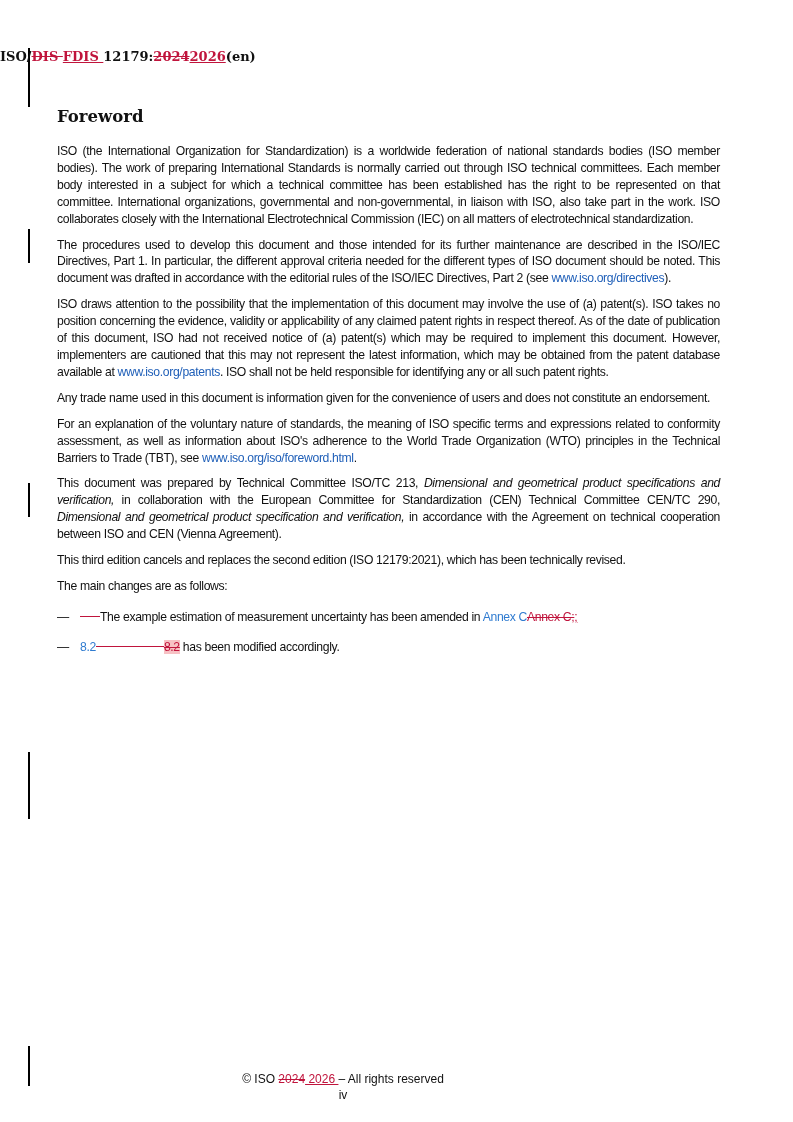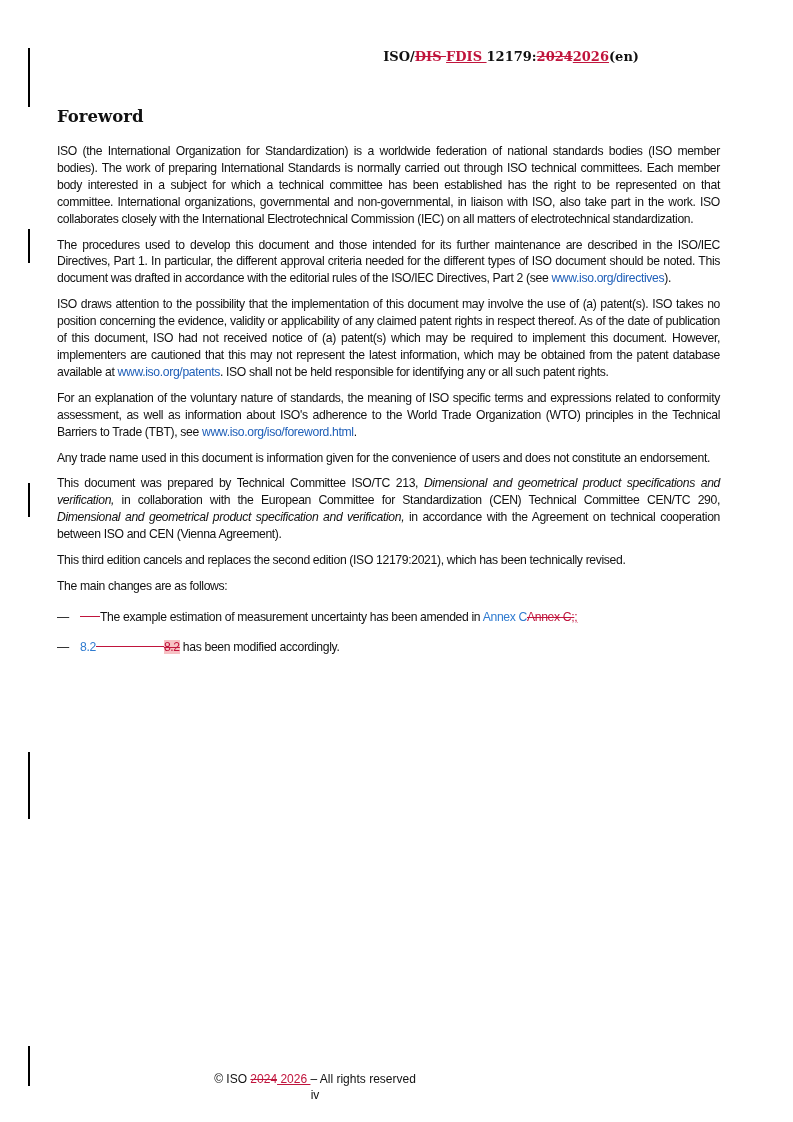--- a/index.html
+++ b/index.html
@@ -1,36 +1,36 @@
 <!DOCTYPE html>
 <html><head>
 <meta charset="utf-8">
 <style>
   html, body { margin:0; padding:0; background:#ffffff; }
   body { width:793px; height:1122px; position:relative; overflow:hidden;
          font-family:"DejaVu Serif", "Liberation Serif", serif; color:#111; }
   .page { position:absolute; left:0; top:0; width:793px; height:1122px; }
   .change-bar { position:absolute; left:28px; width:1.5px; background:#000; }
-  .header { position:absolute; top:49px; left:0; width:639px; text-align:right;
+  .header { position:absolute; top:49px; left:0; width:639px; text-align:left;
             font-size:13px; font-weight:bold; }
   .del { color:#c0143c; text-decoration:line-through; }
   .ins { color:#c0143c; text-decoration:underline; }
   .title { position:absolute; left:57px; top:107px; font-size:16.5px; font-weight:bold;text-align:right; }
   .body { position:absolute; left:57px; top:143px; width:679px;
           font-family:"Liberation Sans Narrow", "Liberation Sans", sans-serif; font-size:12.2px;
           line-height:16.9px; letter-spacing:-0.35px; }
   .body p { margin:0 16px 9px 0; text-align:justify; }
   .link { color:#1f5fb8; }
   .ref { color:#2f7bd0; }
   .list-item { display:flex; margin:0 0 13px 0; }
   .dash { width:23px; flex:none; }
   .strike-line { display:inline-block; border-bottom:1.5px solid #c0143c; transform:translateY(-4px); }
   .hl { background:#f7c1c4; }
   .footer { position:absolute; top:1071px; left:0; width:630px; text-align:center;
-            font-family:"Liberation Sans Narrow", "Liberation Sans", sans-serif; font-size:12px; line-height:16px; }
+            font-family:"Liberation Sans Narrow", "Liberation Sans", sans-serif; font-size:12px; line-height:16px;padding-left:28px; }
   i { font-style:italic; }
 </style>
 </head>
 <body>
 
 <div class="page">
 
   <div class="change-bar" style="top:48px;height:59px;"></div>
   <div class="change-bar" style="top:229px;height:34px;"></div>
   <div class="change-bar" style="top:483px;height:34px;"></div>
@@ -43,23 +43,23 @@
 
   <div class="title">Foreword</div>
 
   <div class="body">
     <p>ISO (the International Organization for Standardization) is a worldwide federation of national standards bodies (ISO member bodies). The work of preparing International Standards is normally carried out through ISO technical committees. Each member body interested in a subject for which a technical committee has been established has the right to be represented on that committee. International organizations, governmental and non-governmental, in liaison with ISO, also take part in the work. ISO collaborates closely with the International Electrotechnical Commission (IEC) on all matters of electrotechnical standardization.</p>
 
     <p><span>The procedures used to develop this document and those intended for its further maintenance are described in the ISO/IEC Directives, Part 1. In particular, the different approval criteria needed for the different types of ISO document should be noted. This document was drafted in accordance with the editorial rules of the ISO/IEC Directives, Part 2 (see </span><span class="link">www.iso.org/directives</span><span>).</span></p>
 
     <p><span>ISO draws attention to the possibility that the implementation of this document may involve the use of (a) patent(s). ISO takes no position concerning the evidence, validity or applicability of any claimed patent rights in respect thereof. As of the date of publication of this document, ISO had not received notice of (a) patent(s) which may be required to implement this document. However, implementers are cautioned that this may not represent the latest information, which may be obtained from the patent database available at </span><span class="link">www.iso.org/patents</span><span>. ISO shall not be held responsible for identifying any or all such patent rights.</span></p>
 
+    <p>Any trade name used in this document is information given for the convenience of users and does not constitute an endorsement.</p>
+
     <p><span>For an explanation of the voluntary nature of standards, the meaning of ISO specific terms and expressions related to conformity assessment, as well as information about ISO's adherence to the World Trade Organization (WTO) principles in the Technical Barriers to Trade (TBT), see </span><span class="link">www.iso.org/iso/foreword.html</span><span>.</span></p>
-
-    <p>Any trade name used in this document is information given for the convenience of users and does not constitute an endorsement.</p>
 
     <p><span>This document was prepared by Technical Committee ISO/TC 213, </span><i>Dimensional and geometrical product specifications and verification,</i><span> in collaboration with the European Committee for Standardization (CEN) Technical Committee CEN/TC 290, </span><i>Dimensional and geometrical product specification and verification,</i><span> in accordance with the Agreement on technical cooperation between ISO and CEN (Vienna Agreement).</span></p>
 
     <p>This third edition cancels and replaces the second edition (ISO 12179:2021), which has been technically revised.</p>
 
     <p style="margin-bottom:14px;">The main changes are as follows:</p>
 
     <div class="list-item">
       <span class="dash">—</span>
       <span><span class="strike-line" style="width:20px;"></span><span>The example estimation of measurement uncertainty has been amended in </span><span class="ref">Annex C</span><span class="del">Annex C;</span><span class="ins">;</span></span>

